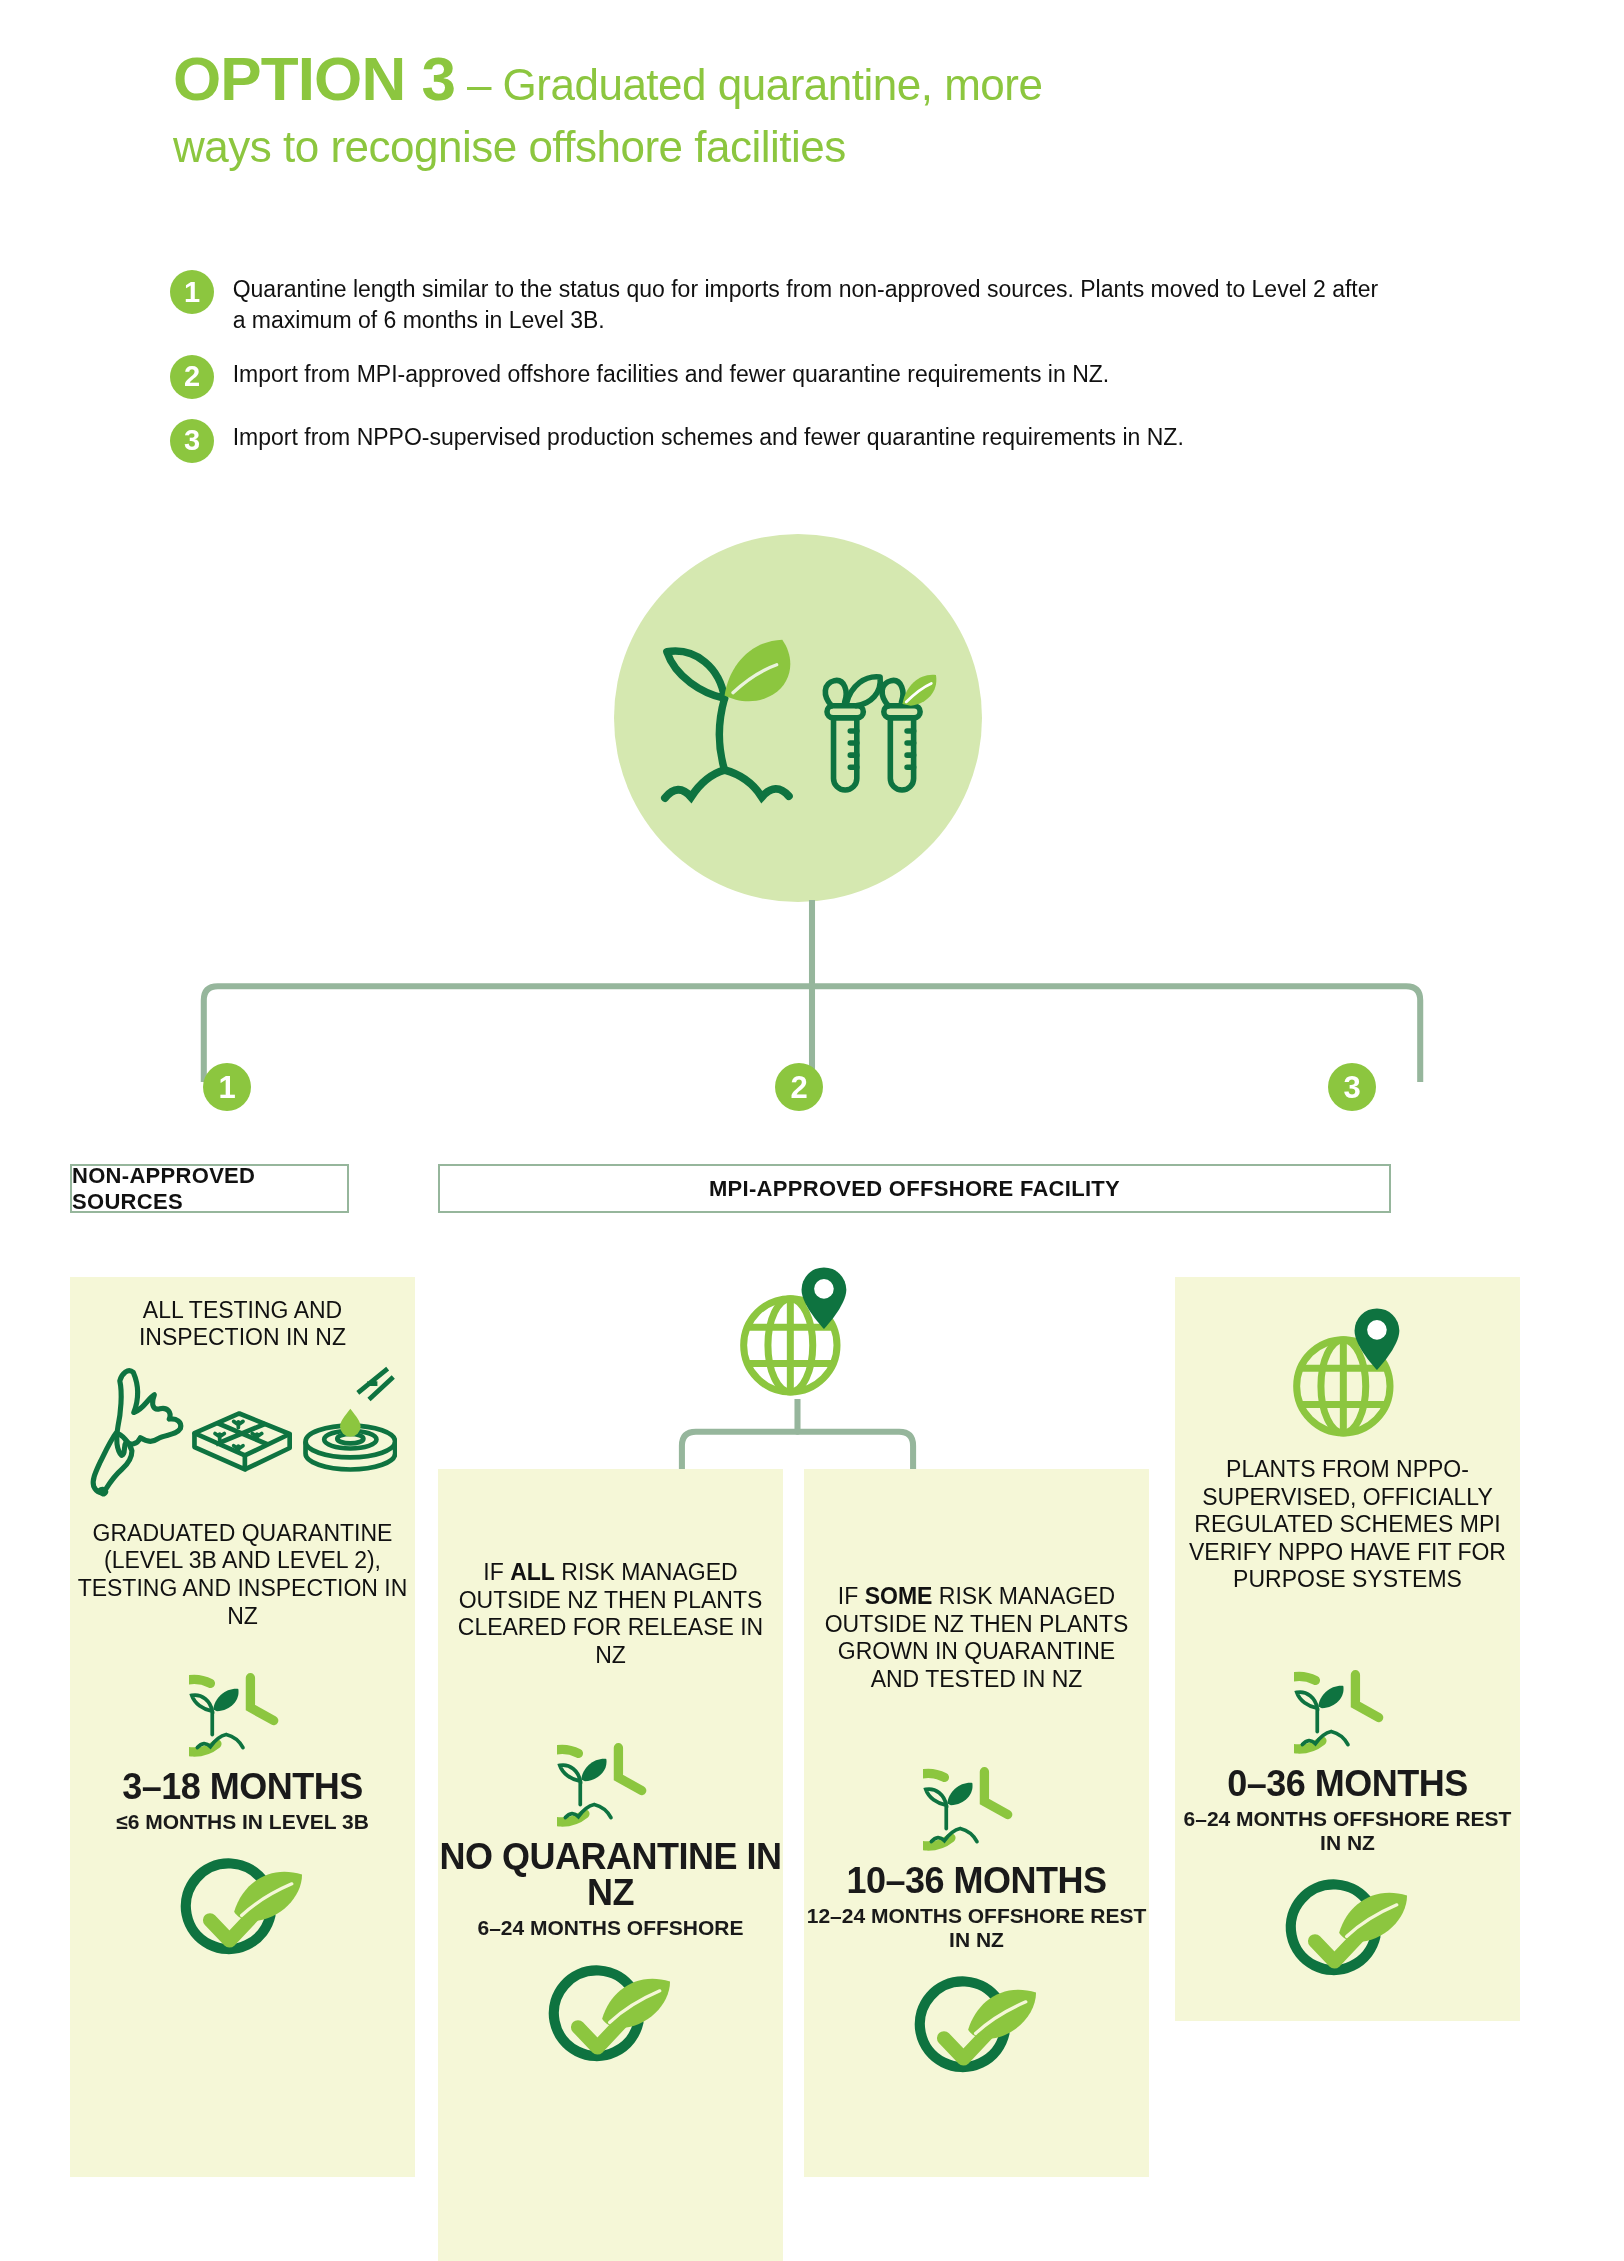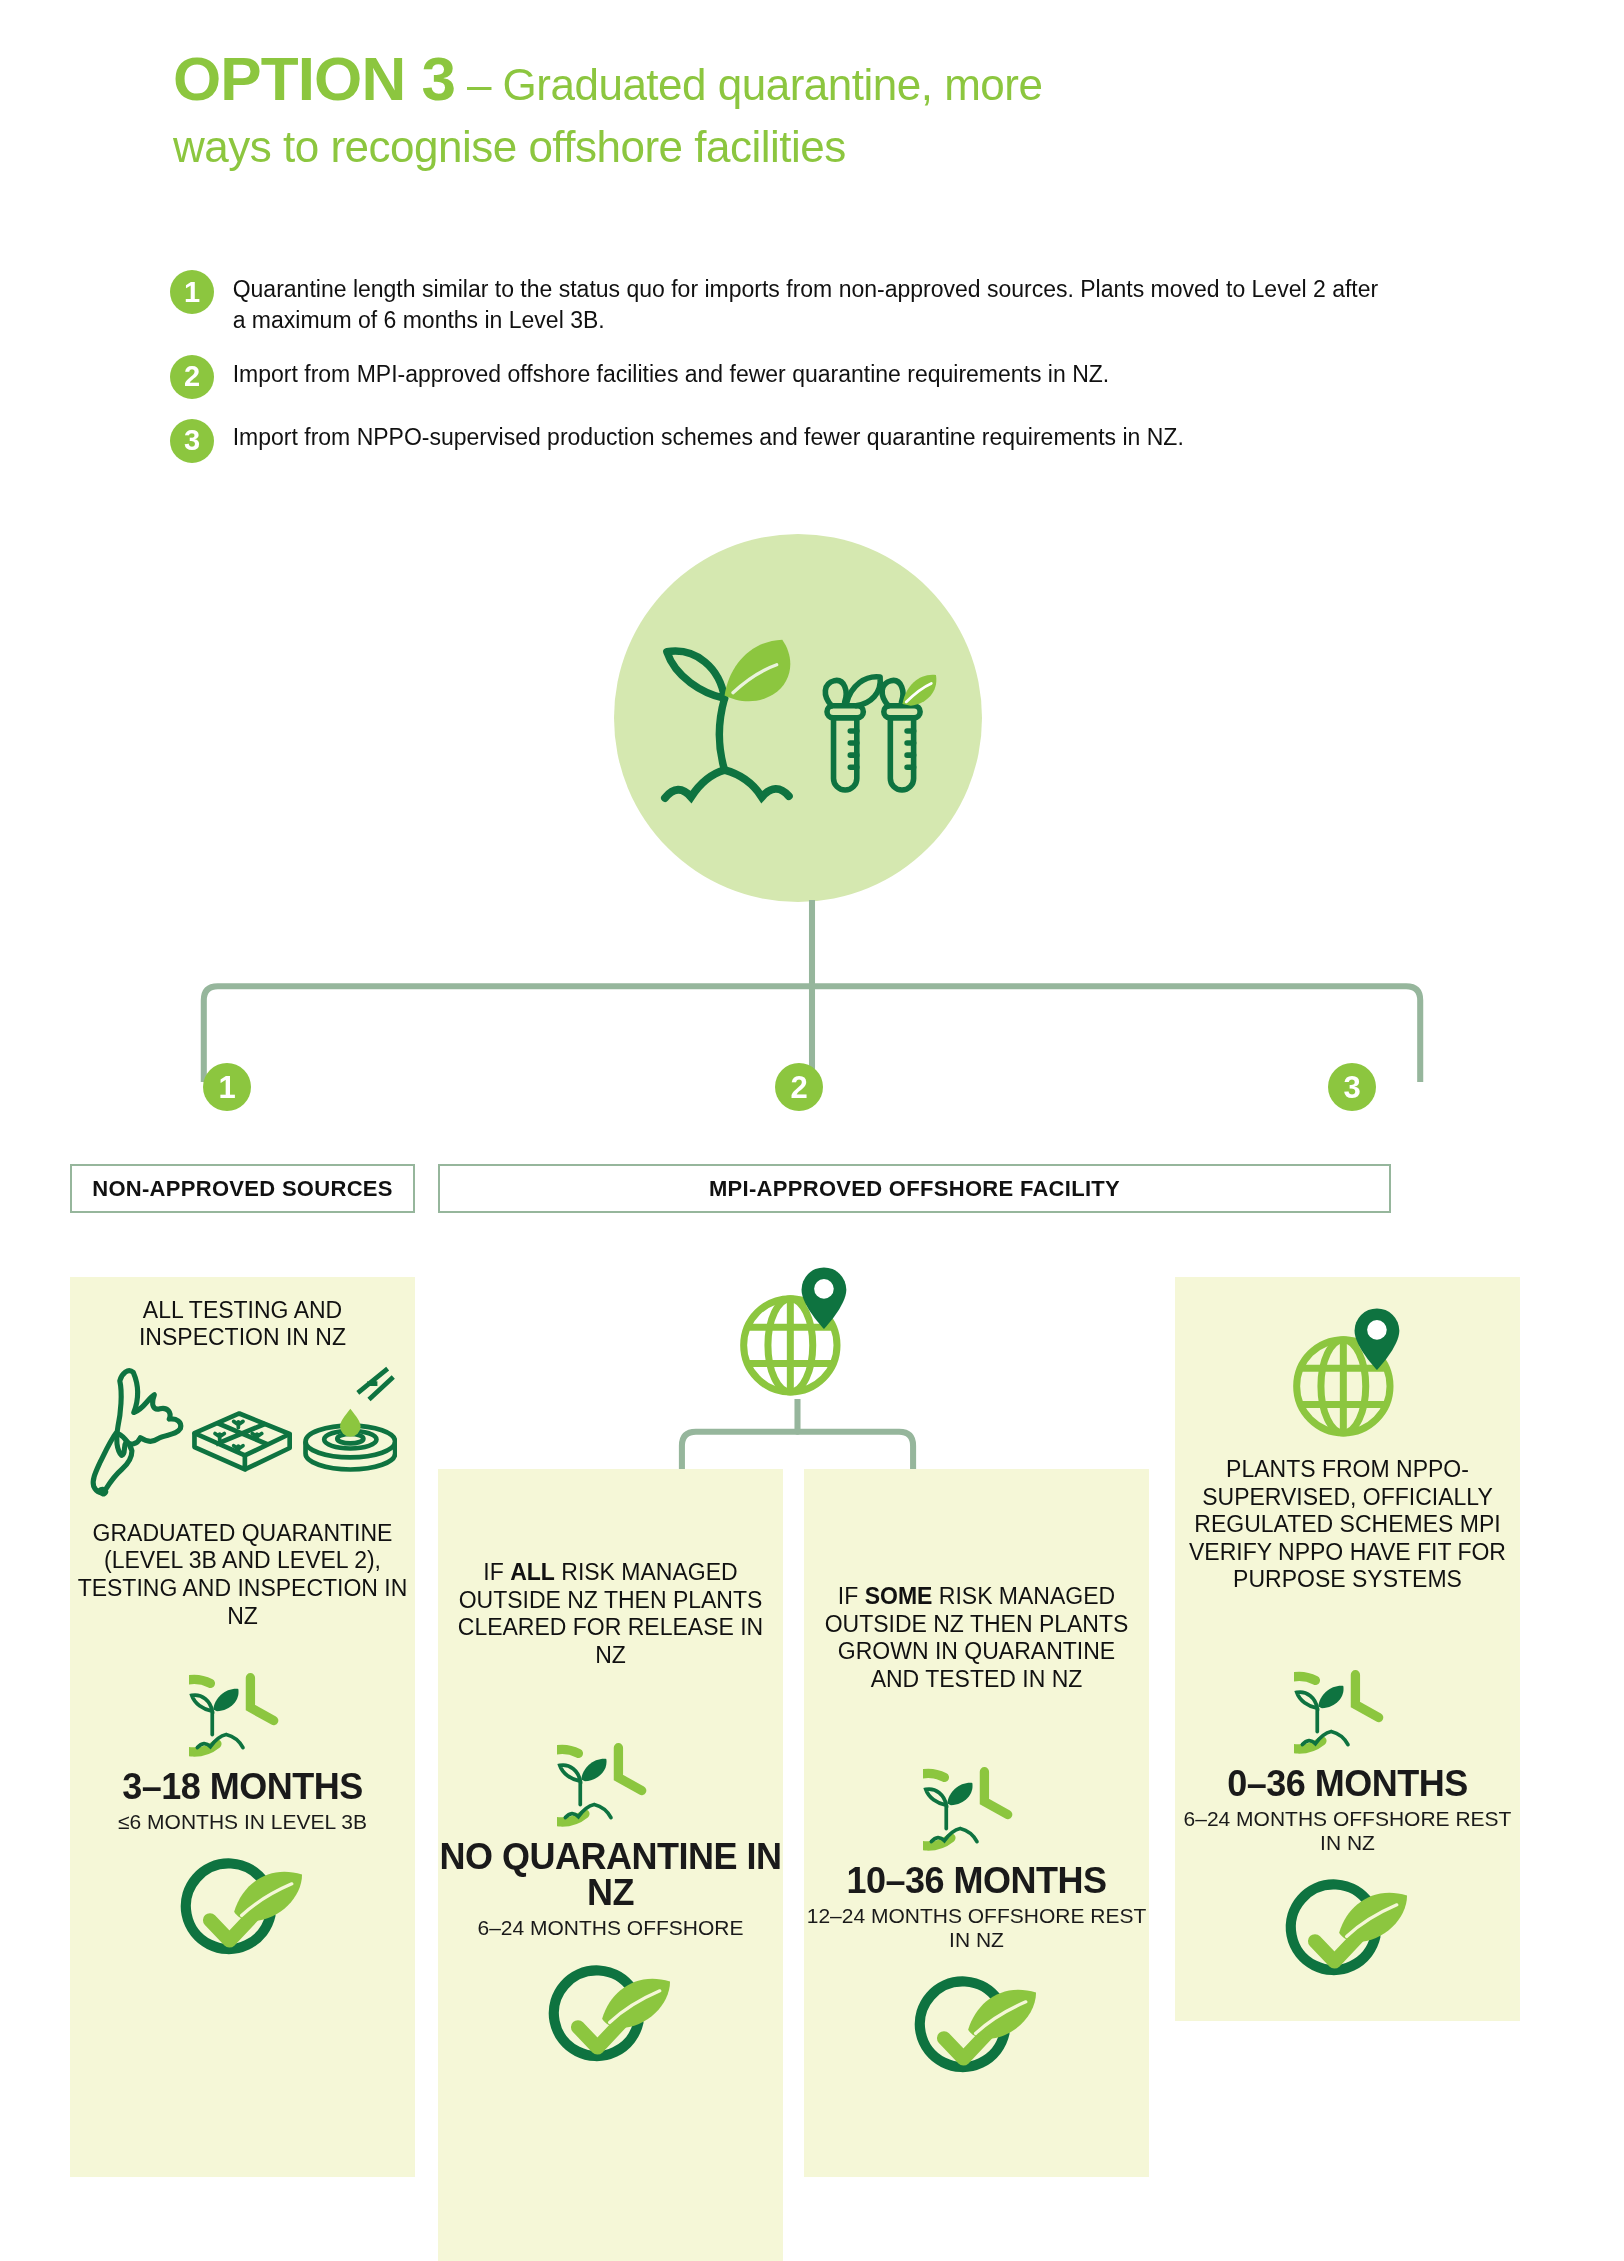--- a/index.html
+++ b/index.html
@@ -72,21 +72,21 @@
   #badge-3{left:1328px;top:1063px;}
 
   
   .hdr-box{
     position:absolute;height:49px;border:2.3px solid var(--sage);
     background:#fff;display:flex;align-items:center;justify-content:center;
   }
   .hdr-box span{
     font-size:22px;font-weight:bold;letter-spacing:0.3px;color:#111;
   }
-  #hdr-1{left:70px;top:1164px;width:345px;}
+  #hdr-1{left:70px;top:1164px;width:279px;}
   #hdr-2{left:438px;top:1164px;width:953px;}
 
   
   .col{
     position:absolute;background:var(--pale-yellow);
     width:345px;text-align:center;
   }
   #col-1{left:70px;top:1277px;height:900px;}
   #col-2{left:438px;top:1469px;height:832px;}
   #col-3{left:804px;top:1469px;height:708px;}
@@ -100,21 +100,21 @@
 
   .col-body{
     font-size:23px;line-height:1.2;font-weight:400;color:#111;
     padding:0 6.5px;
   }
 
   .months-big{
     font-size:36px;font-weight:bold;line-height:1.0;letter-spacing:-0.5px;color:#1a1a1a;
   }
   .months-small{
-    font-size:21px;font-weight:400;line-height:1.14;color:#1a1a1a;margin-top:4.7px;
+    font-size:21px;font-weight:700;line-height:1.14;color:#1a1a1a;margin-top:4.7px;
   }
 
   .icon-center{display:flex;justify-content:center;align-items:center;}
 
   
   #mid-connector{position:absolute;left:667px;top:1399px;width:261px;height:75px;}
   #globe-mid{position:absolute;left:725px;top:1259px;width:140px;height:140px;}
 </style>
 </head>
 <body>

